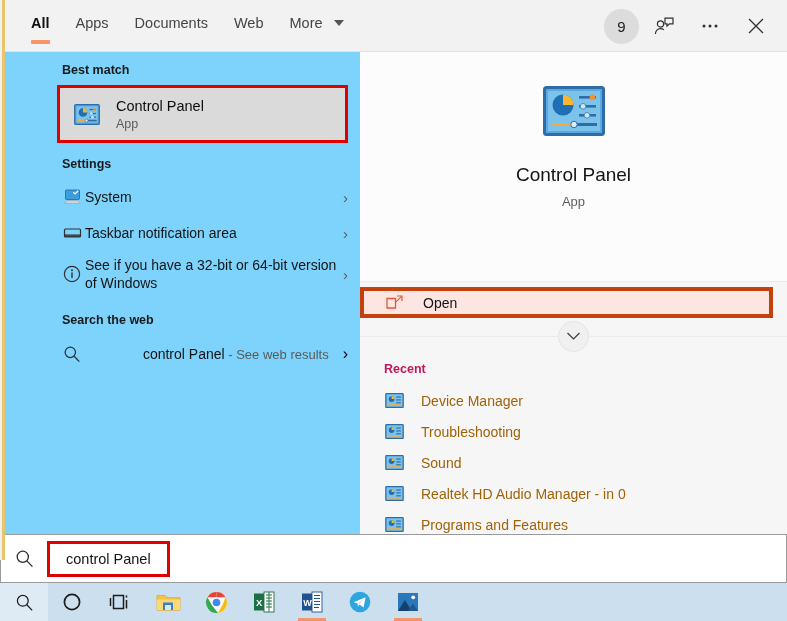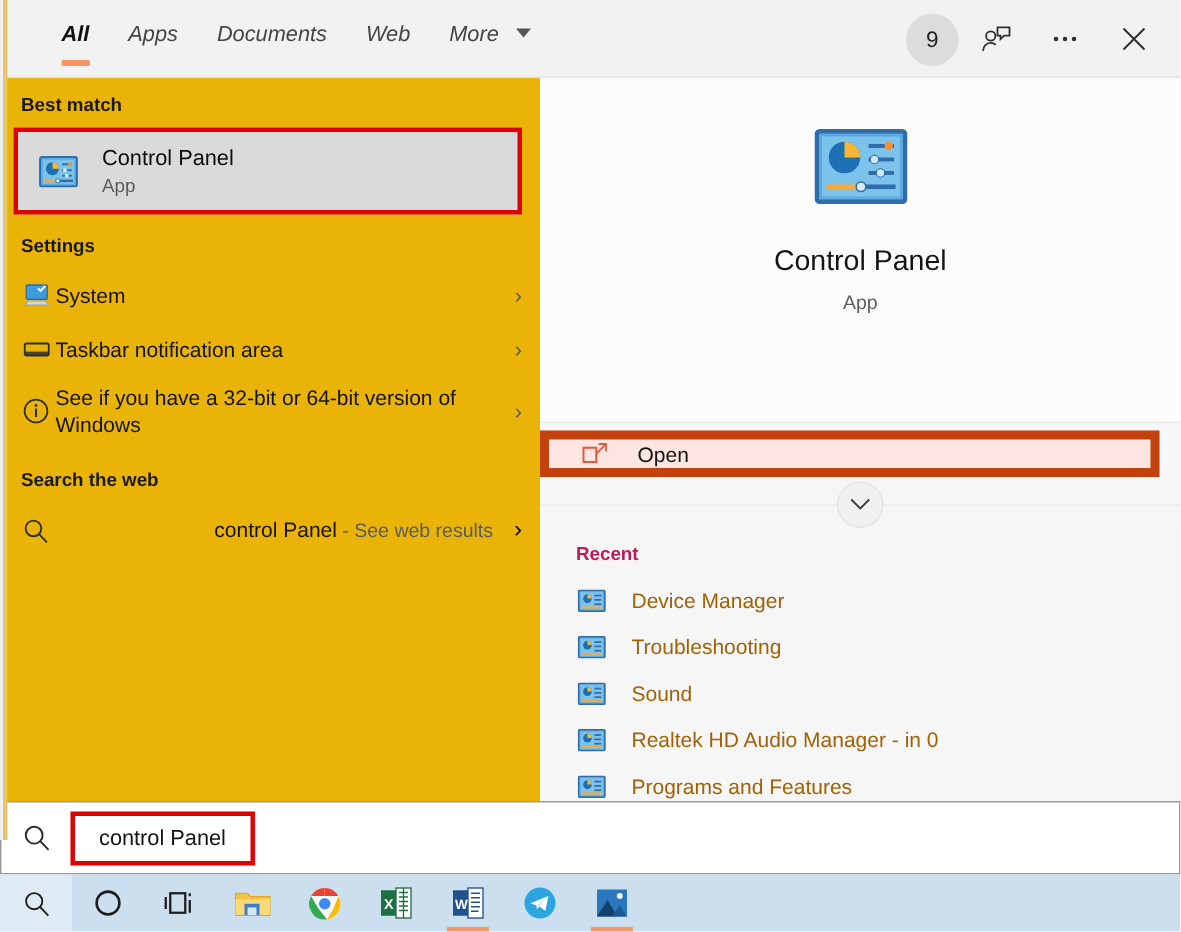--- a/index.html
+++ b/index.html
@@ -27,21 +27,21 @@
     position: absolute; left: 0; top: 0; width: 787px; height: 534px;
     background: #f2f2f2;
   }
 
   
   .header {
     position: absolute; left: 0; top: 0; width: 787px; height: 52px;
     background: #f2f2f2;
     border-bottom: 1px solid #e2e2e2;
   }
-  .tabs { position: absolute; left: 28px; top: 0; height: 52px; display: flex; align-items: center; font-style: italic; }
+  .tabs { position: absolute; left: 18px; top: 0; height: 52px; display: flex; align-items: center; }
   .tab {
     position: relative; padding: 15px 13px 0 13px; height: 52px;
     font-size: 14.5px; color: #444; cursor: default;
   }
   .tab.active { color: #111; font-weight: 600; }
   .tab .underline {
     position: absolute; left: 13px; right: 13px; bottom: 8px; height: 4px;
     background: #f4956a; border-radius: 1px;
   }
   .tab .caret {
@@ -63,21 +63,21 @@
   }
   .hdr-btn {
     width: 42px; height: 42px; display: flex; align-items: center; justify-content: center;
     color: #303030;
   }
   .hdr-btn svg { display: block; }
 
   
   .left-pane {
     position: absolute; left: 0; top: 52px; width: 360px; height: 482px;
-    background: #eab308; overflow: hidden;
+    background: #7dd3fc; overflow: hidden; padding-left: 48px;
   }
   .right-pane {
     position: absolute; left: 360px; top: 52px; width: 427px; height: 482px;
     background: #f6f6f6; overflow: hidden;
   }
 
   
   .section-title {
     font-size: 12.5px; font-weight: 700; color: #1a1a1a;
     padding: 11px 0 8px 14px;
@@ -125,21 +125,21 @@
   }
   .cp-icon-lg { width: 62px; height: 50px; margin-bottom: 28px; }
   .pv-title { font-size: 19px; color: #141414; margin-bottom: 8px; }
   .pv-sub { font-size: 13px; color: #5f5f5f; }
 
   .open-row-wrap { padding: 5px 14px 0 0; background: #f6f6f6; }
   .open-row {
     display: flex; align-items: center; gap: 20px;
     height: 31px; margin-left: 0; padding-left: 22px;
     background: #fde5e2;
-    border: 6px solid #c2410c;
+    border: 4px solid #c2410c;
   }
   .open-label { font-size: 14px; color: #141414; }
 
   .chev-circle-wrap {
     display: flex; justify-content: center; align-items: center;
     height: 36px; background: #f6f6f6; position: relative;
   }
   .chev-circle-line {
     position: absolute; left: 0; right: 0; top: 18px; height: 1px; background: #ececec;
   }

